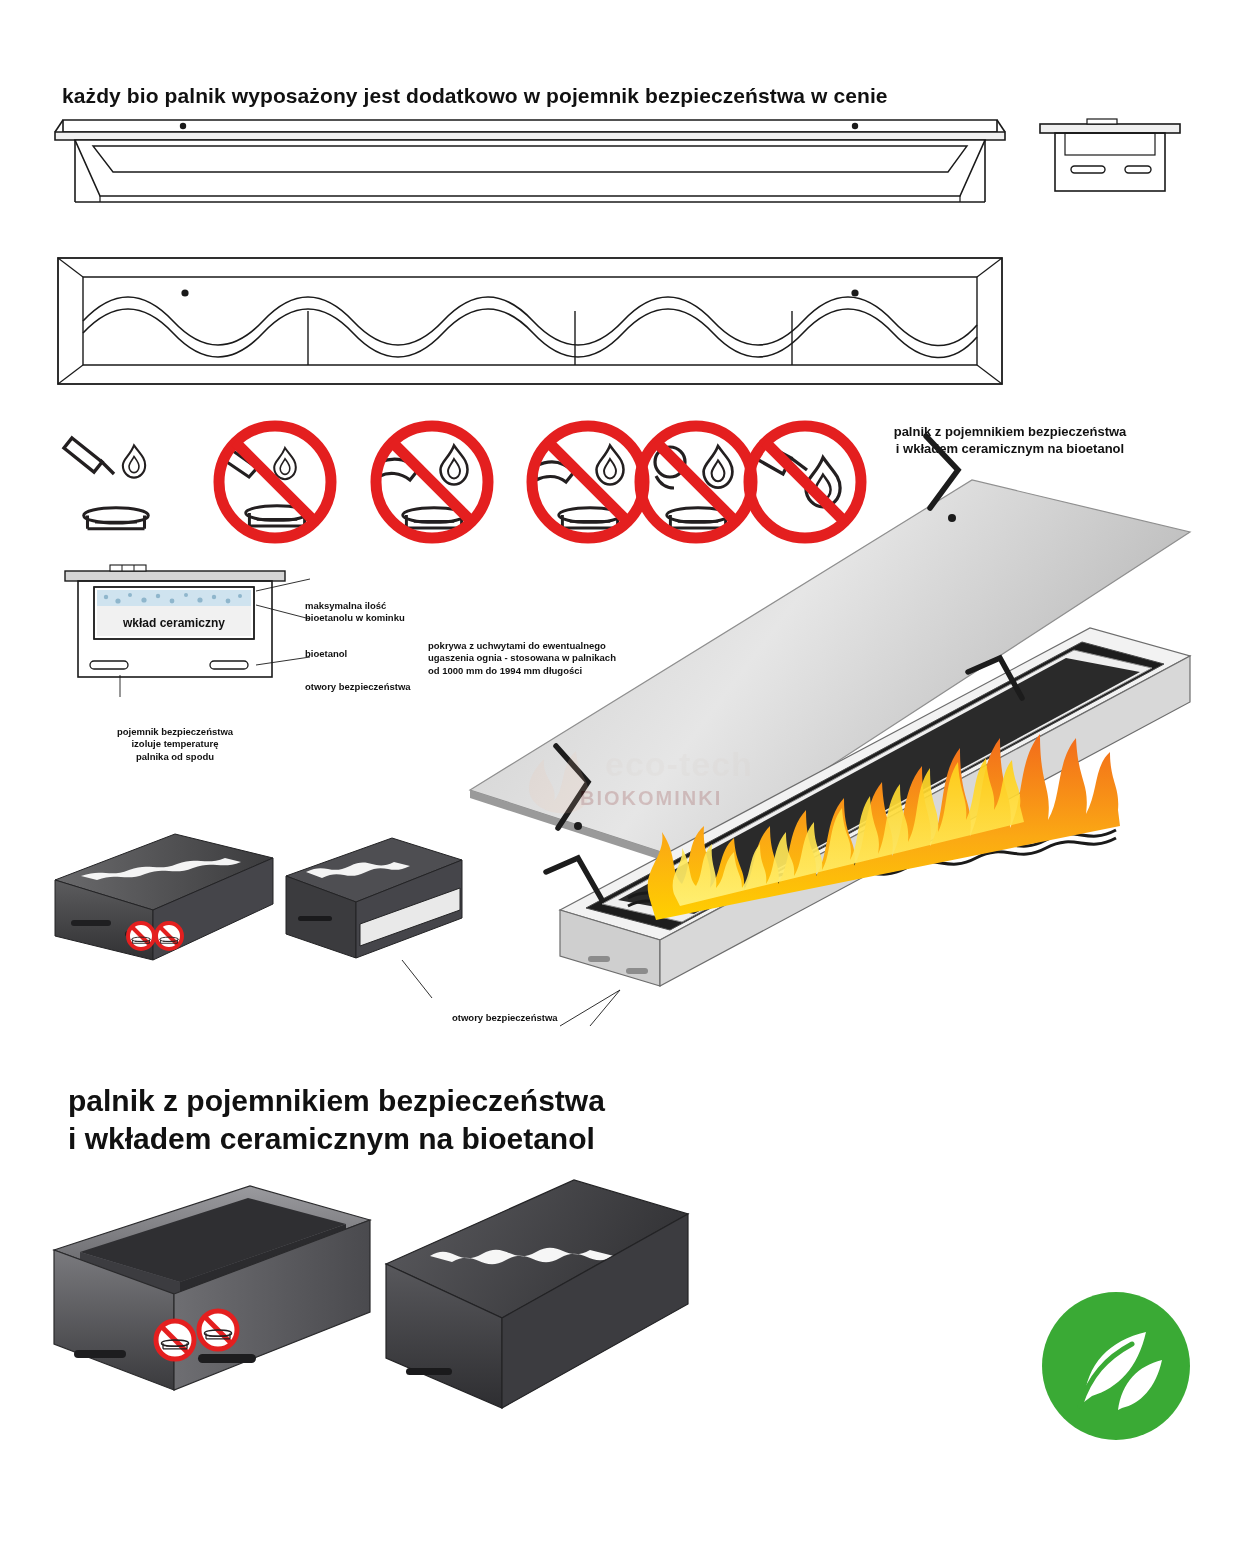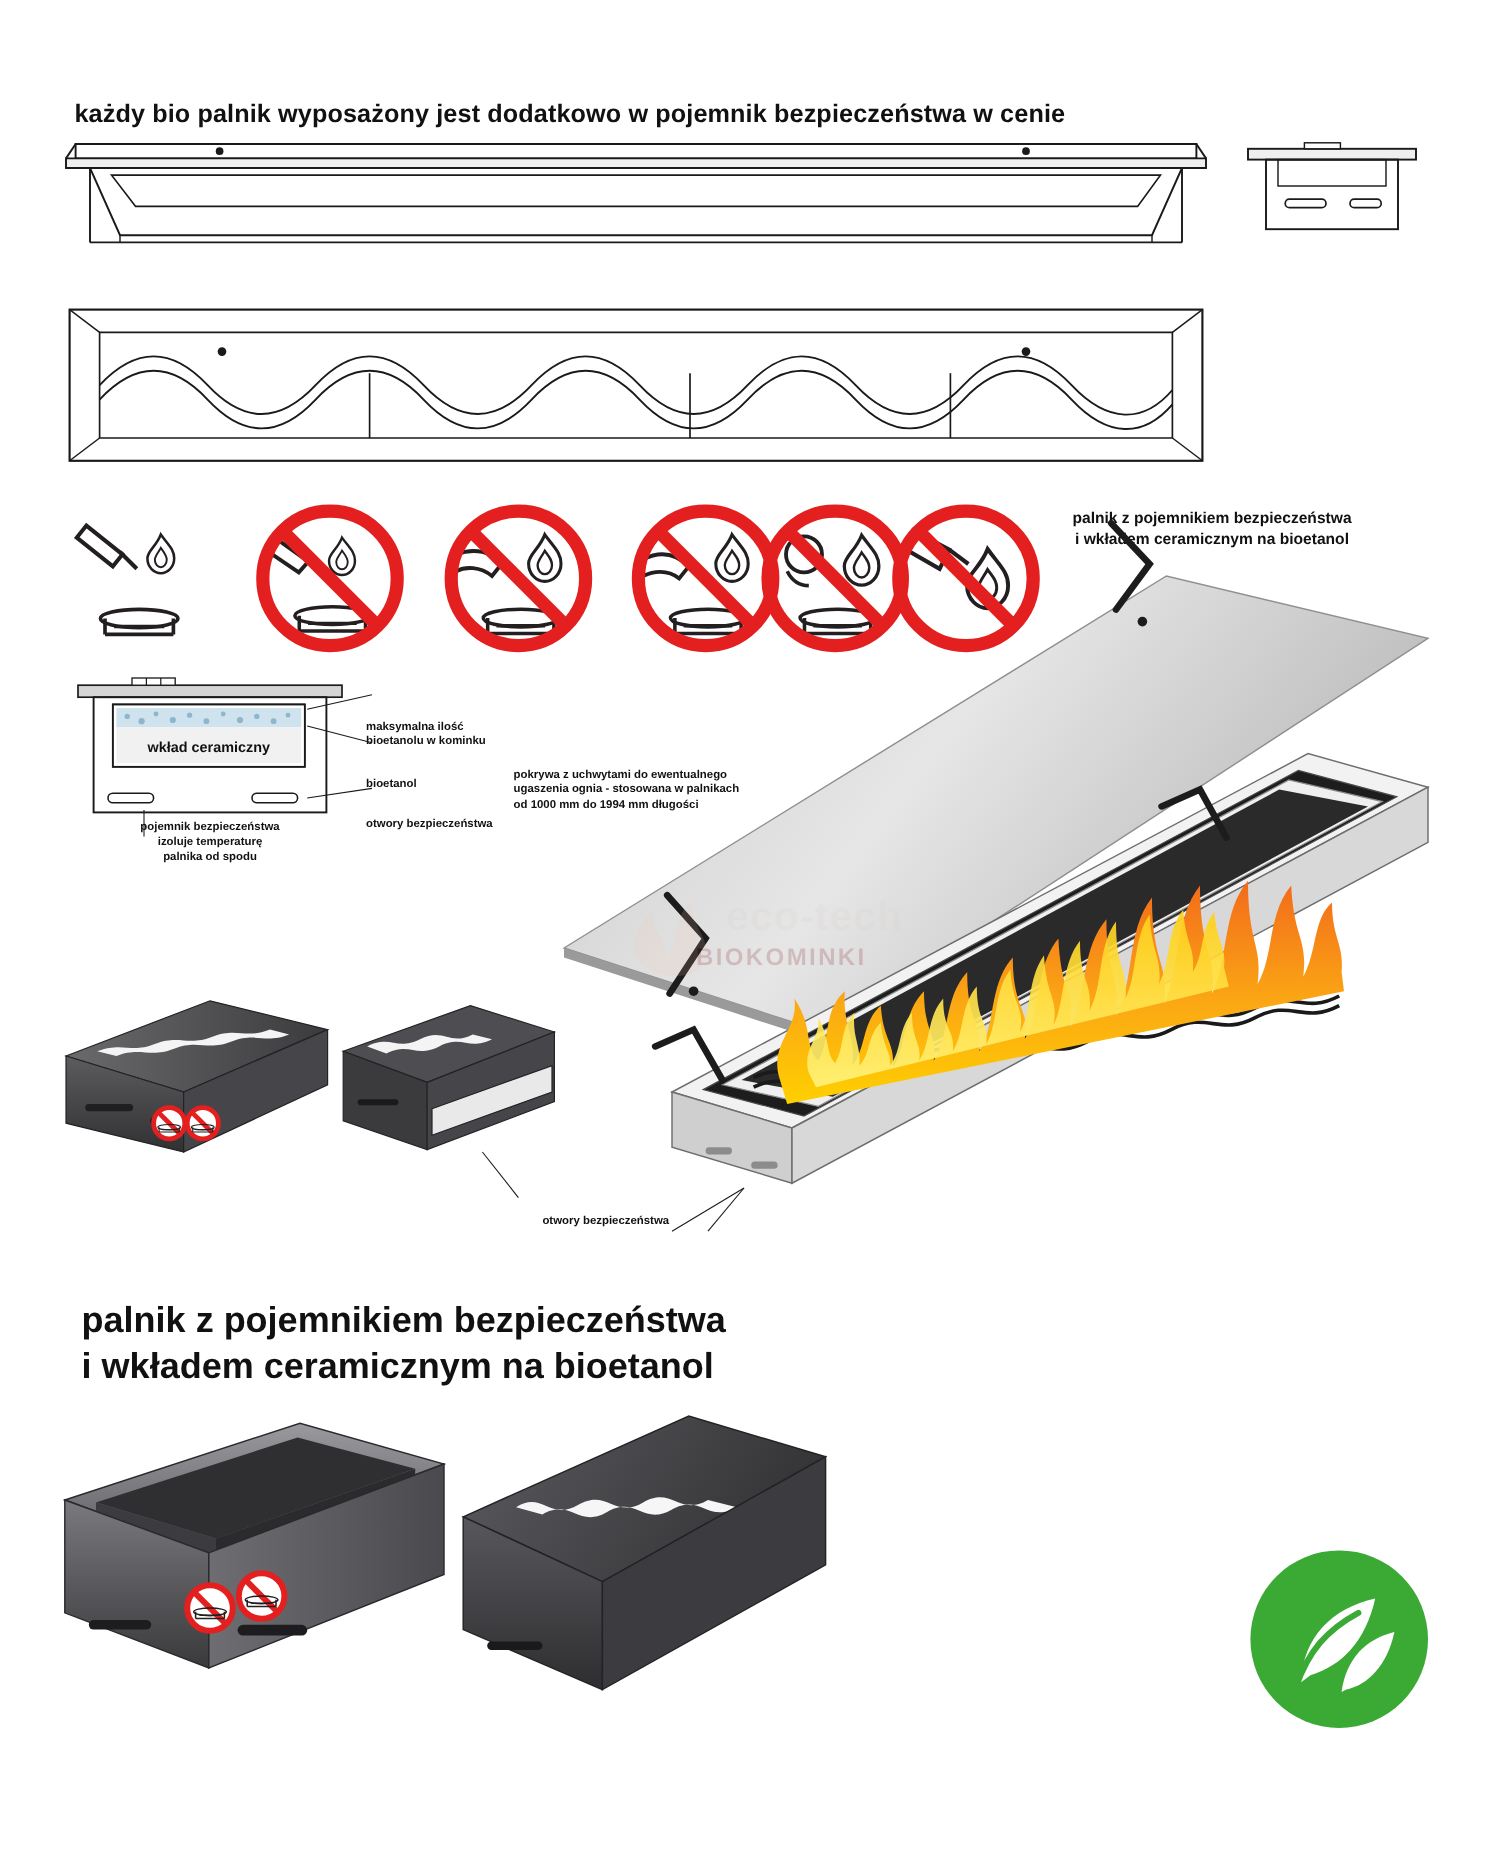--- a/index.html
+++ b/index.html
@@ -195,21 +195,21 @@
     <line x1="196" y1="48" x2="250" y2="62" stroke="#1a1a1a" stroke-width="0.9"></line>
     <line x1="196" y1="108" x2="250" y2="100" stroke="#1a1a1a" stroke-width="0.9"></line>
     <line x1="60" y1="118" x2="60" y2="140" stroke="#1a1a1a" stroke-width="0.9"></line>
   </svg>
 </div>
 
 <div class="abs lbl-sm" style="left:305px;top:600px;width:140px;white-space:pre-line;">maksymalna ilość
 bioetanolu w kominku</div>
 <div class="abs lbl-sm" style="left:305px;top:648px;width:140px;">bioetanol</div>
 <div class="abs lbl-sm" style="left:305px;top:681px;width:140px;">otwory bezpieczeństwa</div>
-<div class="abs lbl-sm ctr" style="left:75px;top:684px;width:200px;white-space:pre-line;">pojemnik bezpieczeństwa
+<div class="abs lbl-sm ctr" style="left:75px;top:726px;width:200px;white-space:pre-line;">pojemnik bezpieczeństwa
 izoluje temperaturę
 palnika od spodu</div>
 
 <div class="abs" style="left:45px;top:828px;">
   <svg width="235" height="175" viewBox="0 0 235 175">
     <defs>
       <linearGradient id="g1" x1="0" y1="0" x2="0" y2="1">
         <stop offset="0" stop-color="#5c5c5e"></stop>
           <stop offset="1" stop-color="#313133"></stop>
       </linearGradient>

